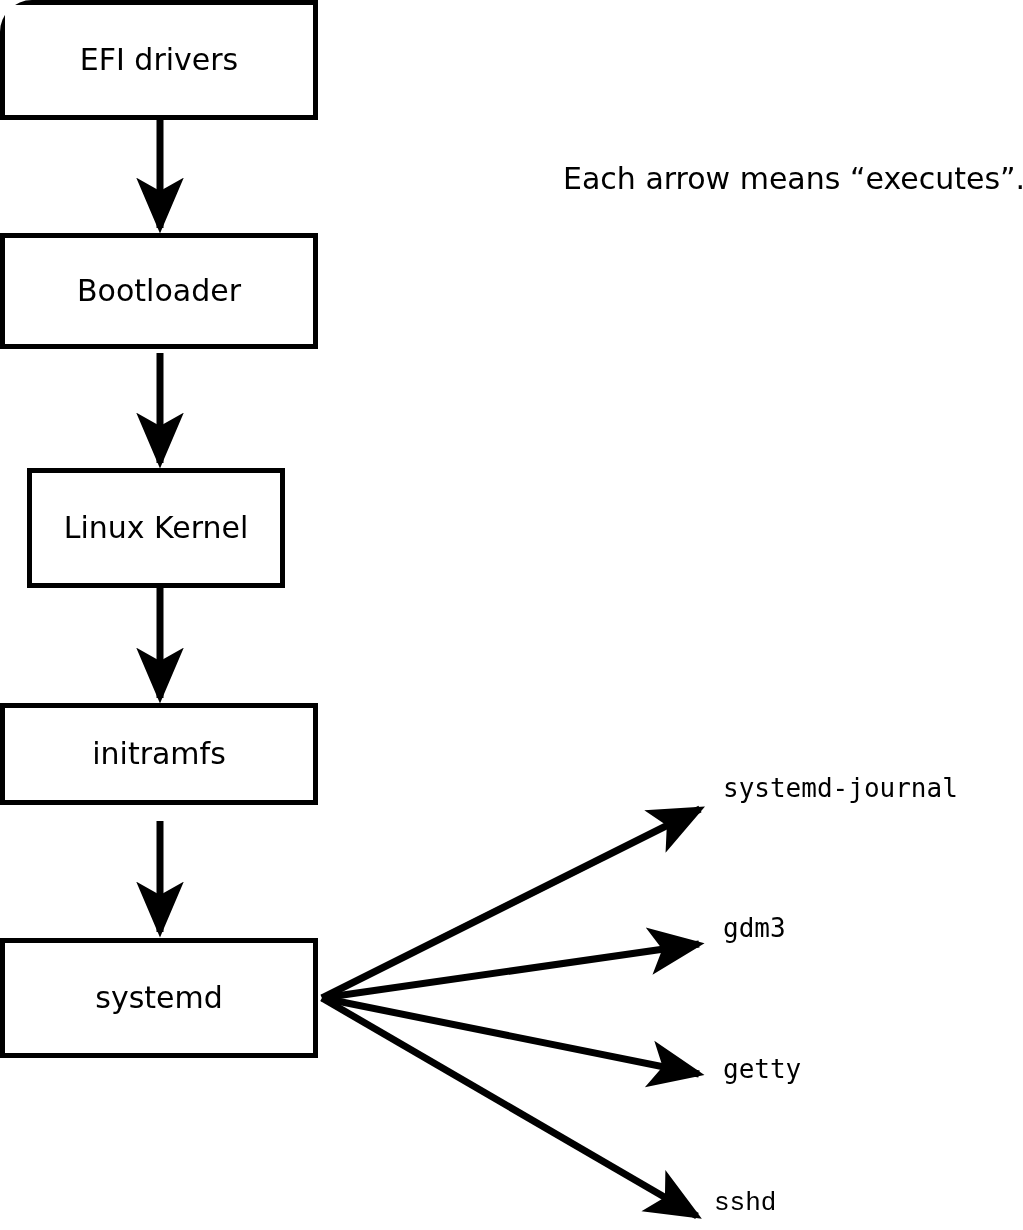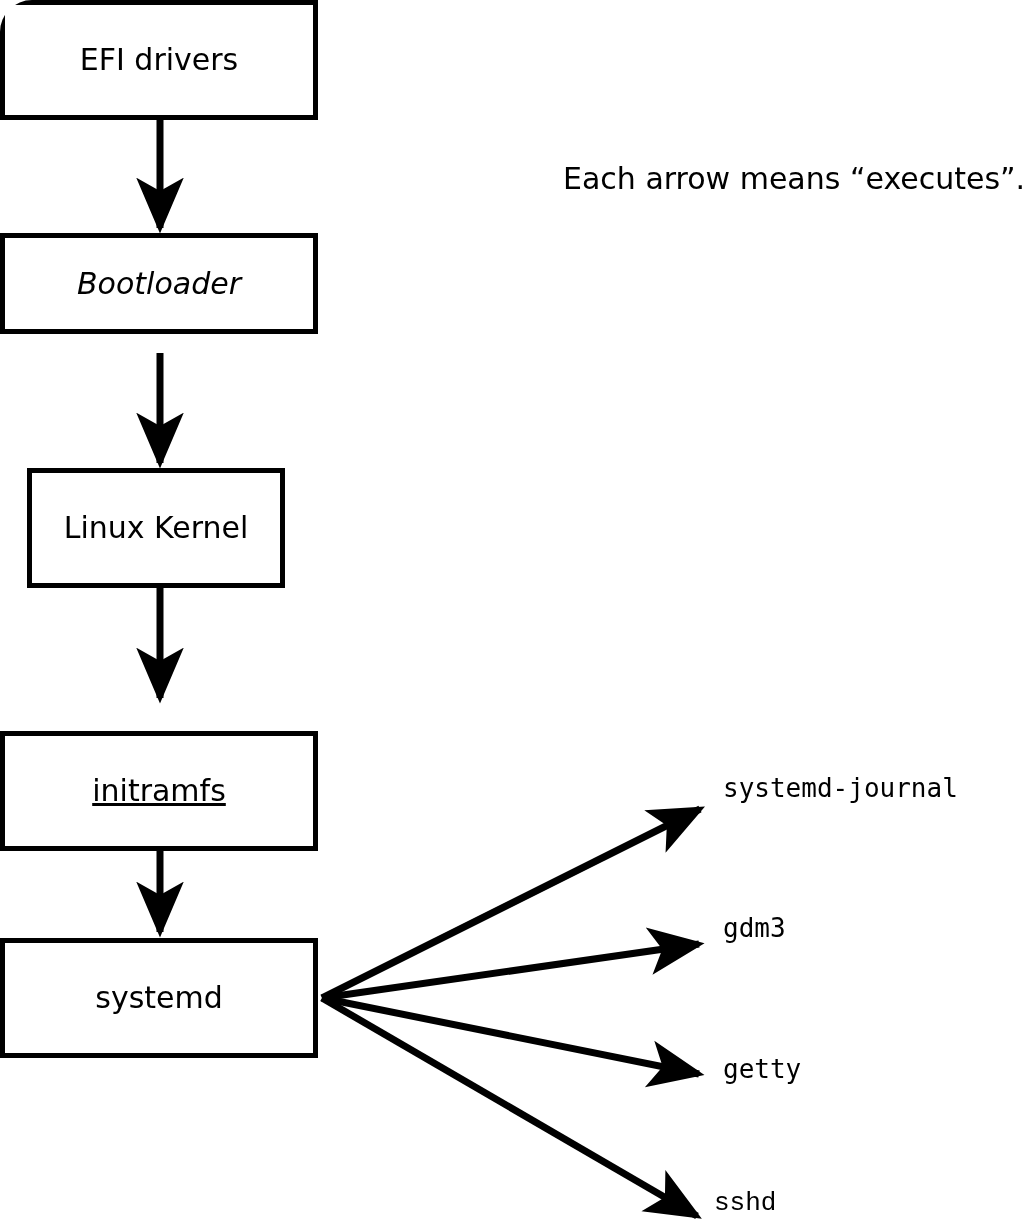--- a/index.html
+++ b/index.html
@@ -82,29 +82,29 @@
     <line x1="322" y1="998" x2="700" y2="809" stroke="#000000" stroke-width="7" marker-end="url(#arrowhead)"></line>
     <line x1="322" y1="998" x2="699" y2="944" stroke="#000000" stroke-width="7" marker-end="url(#arrowhead)"></line>
     <line x1="322" y1="998" x2="699" y2="1074" stroke="#000000" stroke-width="7" marker-end="url(#arrowhead)"></line>
     <line x1="322" y1="998" x2="697" y2="1216" stroke="#000000" stroke-width="7" marker-end="url(#arrowhead)"></line>
   </svg>
 
   <div class="node-box" style="left:0px; top:0px; width:318px; height:120px;">
     <span class="node-label">EFI drivers</span>
   </div>
 
-  <div class="node-box" style="left:0px; top:233px; width:318px; height:101px;font-style:italic;">
+  <div class="node-box" style="left:0px; top:233px; width:318px; height:116px;">
     <span class="node-label">Bootloader</span>
   </div>
 
   <div class="node-box" style="left:0px; top:468px; width:258px; height:120px;margin-left:27px;">
     <span class="node-label">Linux Kernel</span>
   </div>
 
-  <div class="node-box" style="left:0px; top:731px; width:318px; height:120px;text-decoration:underline;">
+  <div class="node-box" style="left:0px; top:703px; width:318px; height:102px;">
     <span class="node-label">initramfs</span>
   </div>
 
   <div class="node-box" style="left:0px; top:938px; width:318px; height:120px;">
     <span class="node-label">systemd</span>
   </div>
 
   <div class="leaf-label" style="left:723px; top:775px;">systemd-journal</div>
 
   <div class="leaf-label" style="left:723px; top:915px;">gdm3</div>

